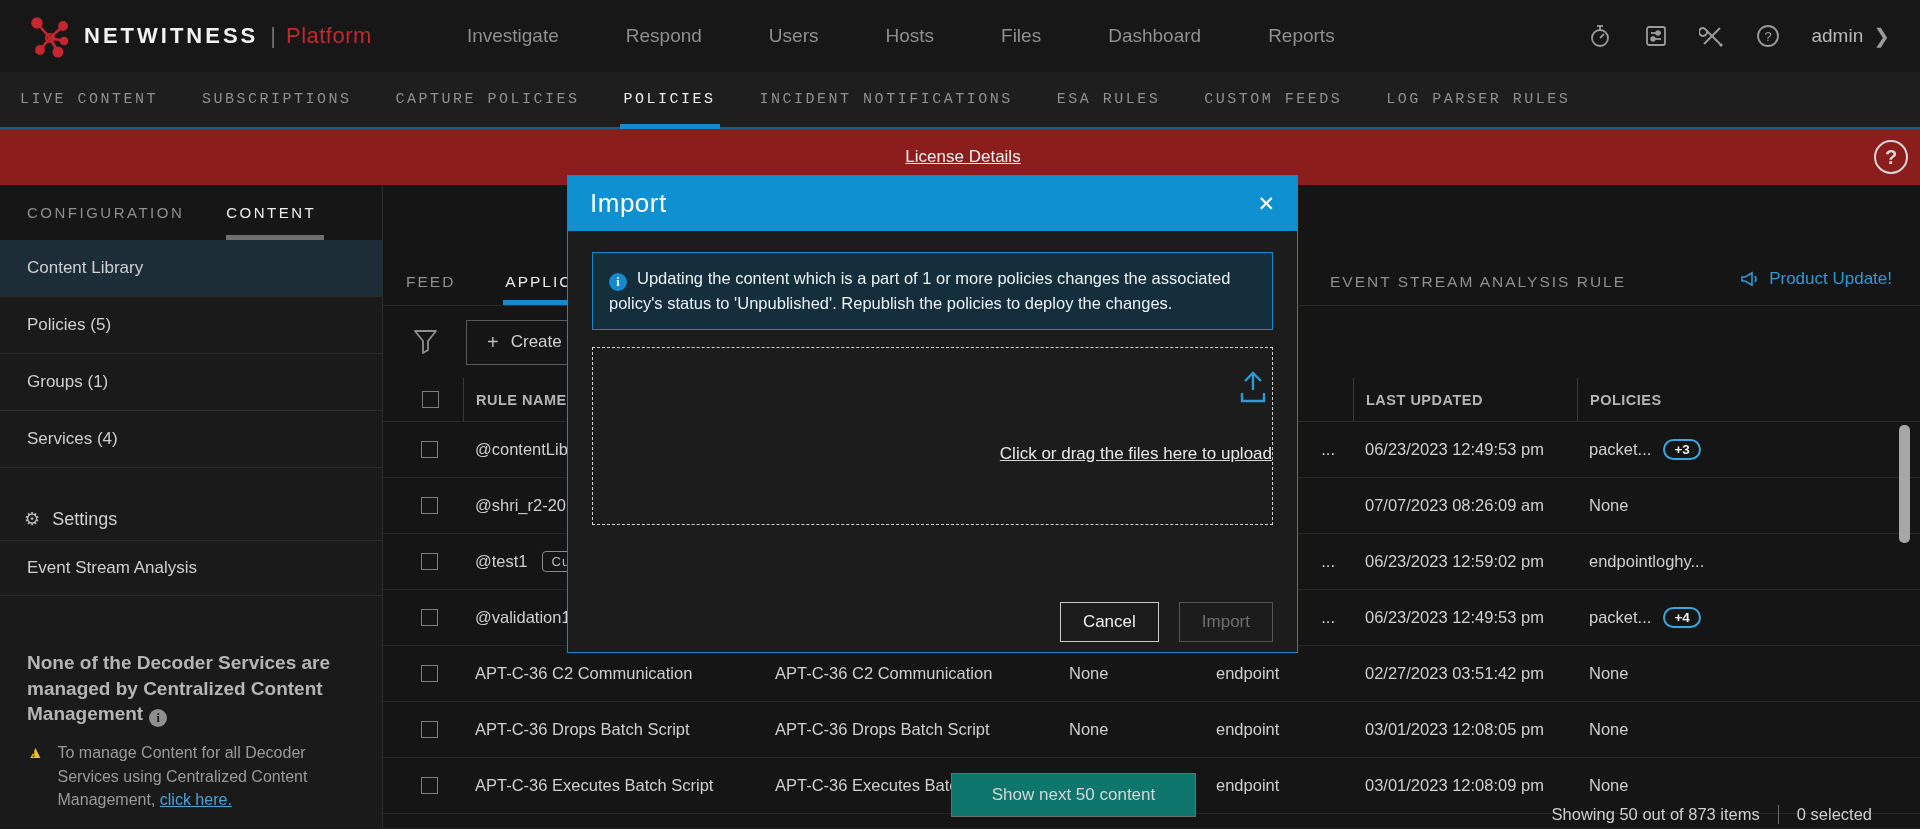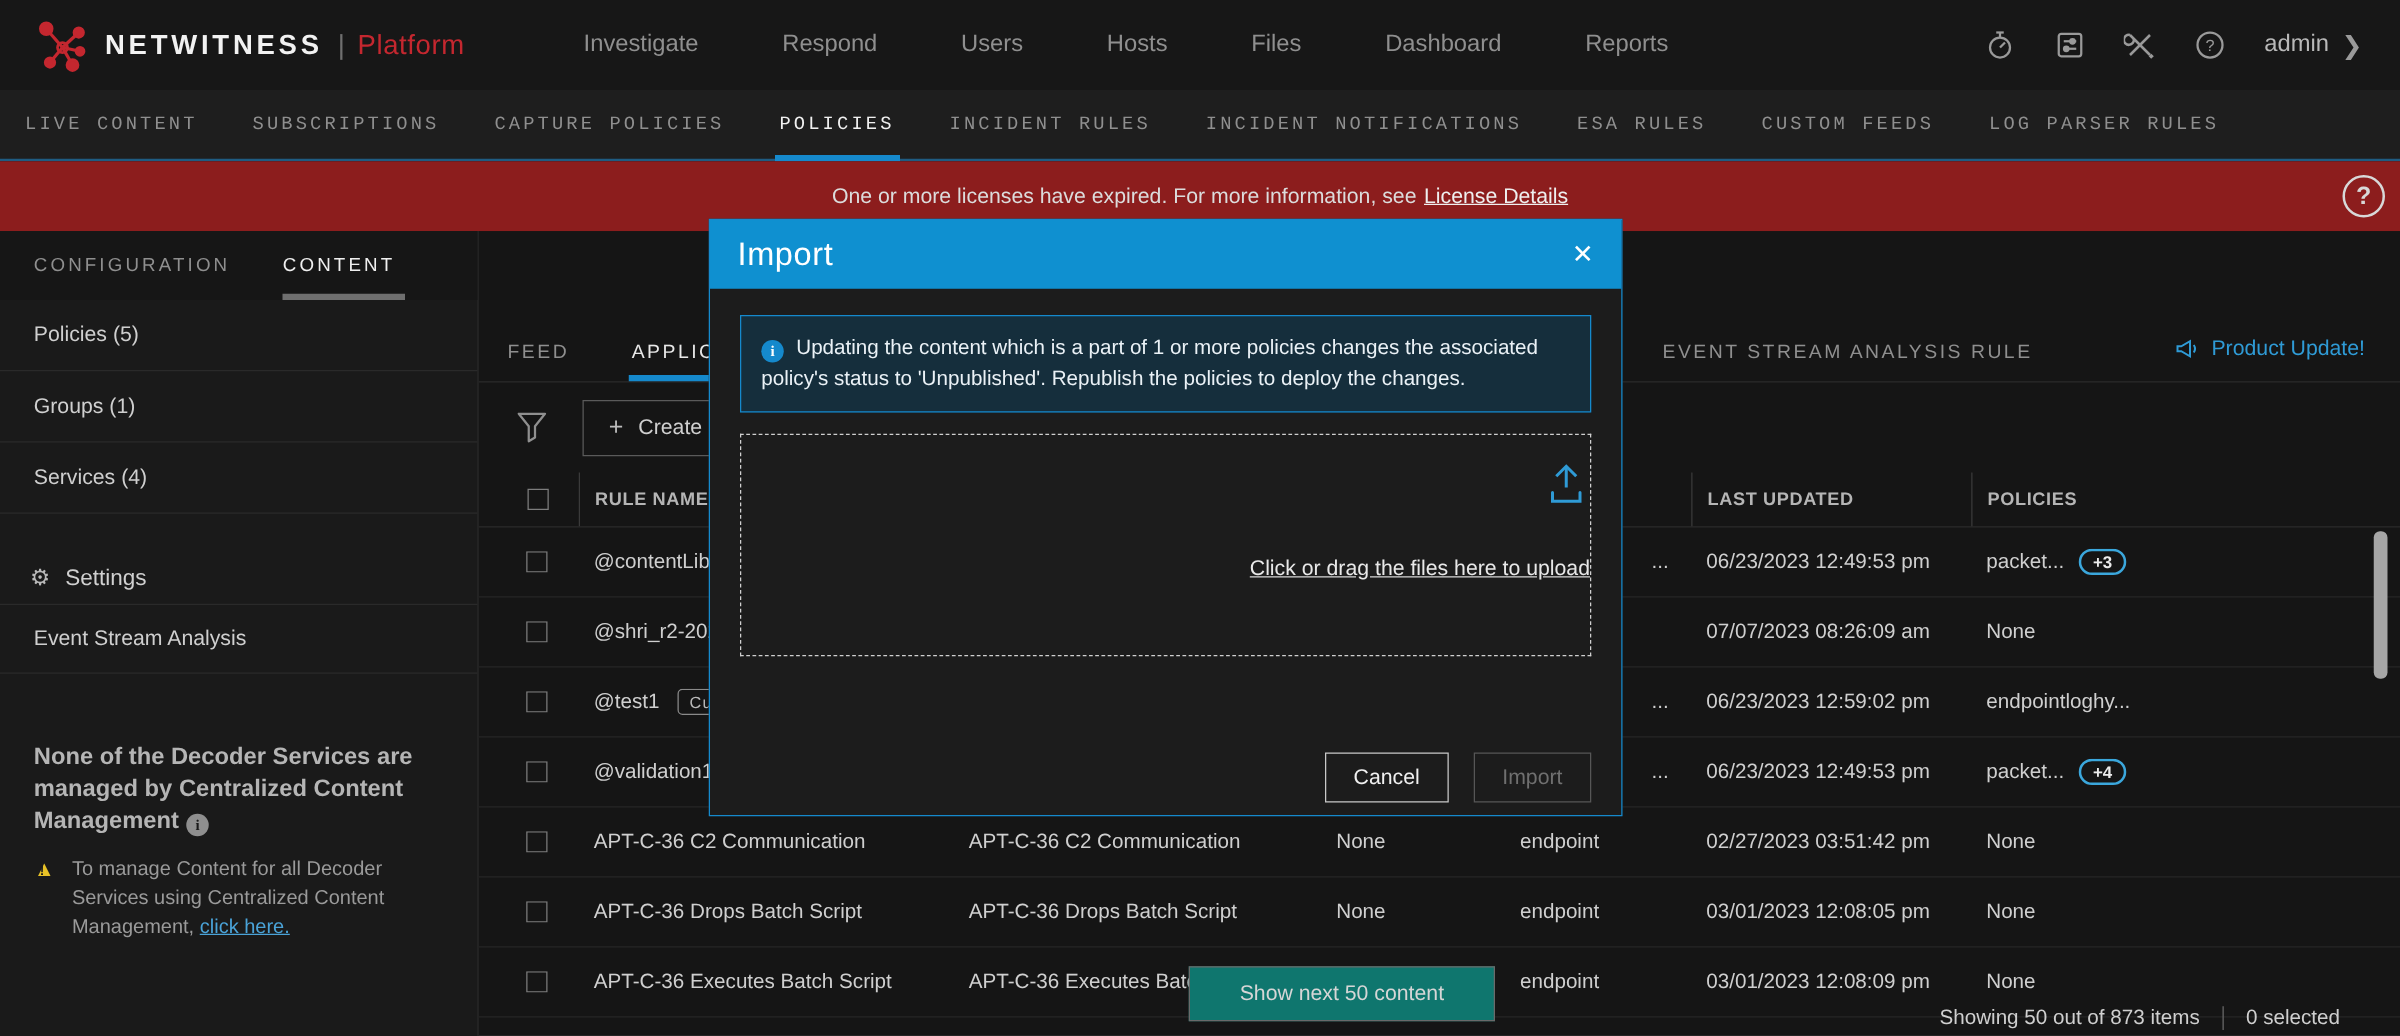--- a/index.html
+++ b/index.html
@@ -201,41 +201,40 @@
       <span class="admin-chev">❯</span>
     </span>
   </div>
 </div>
 
 <div class="subnav" id="subnav">
     <span class="subnav-item">LIVE CONTENT</span>
     <span class="subnav-item">SUBSCRIPTIONS</span>
     <span class="subnav-item">CAPTURE POLICIES</span>
     <span class="subnav-item active">POLICIES</span>
-    <span class="subnav-item">INCIDENT RULES</span>
     <span class="subnav-item">INCIDENT NOTIFICATIONS</span>
     <span class="subnav-item">ESA RULES</span>
     <span class="subnav-item">CUSTOM FEEDS</span>
     <span class="subnav-item">LOG PARSER RULES</span>
   </div>
 
 <div class="banner">
-  <span>One or more licenses have expired. For more information, see</span>
   <a>License Details</a>
   <div class="banner-help">?</div>
 </div>
 
 <div class="app">
 
   <aside class="sidebar">
     <div class="side-tabs" id="side-tabs">
         <span class="side-tab">CONFIGURATION</span>
         <span class="side-tab active">CONTENT</span>
       </div>
     <div id="side-items">
+        <div class="side-item selected">Content Library</div>
         <div class="side-item">Policies (5)</div>
         <div class="side-item">Groups (1)</div>
         <div class="side-item">Services (4)</div>
       </div>
     <div class="side-settings">
       <span class="gear">⚙</span>
       <span>Settings</span>
     </div>
     <div class="side-esa">
       <span>Event Stream Analysis</span>

